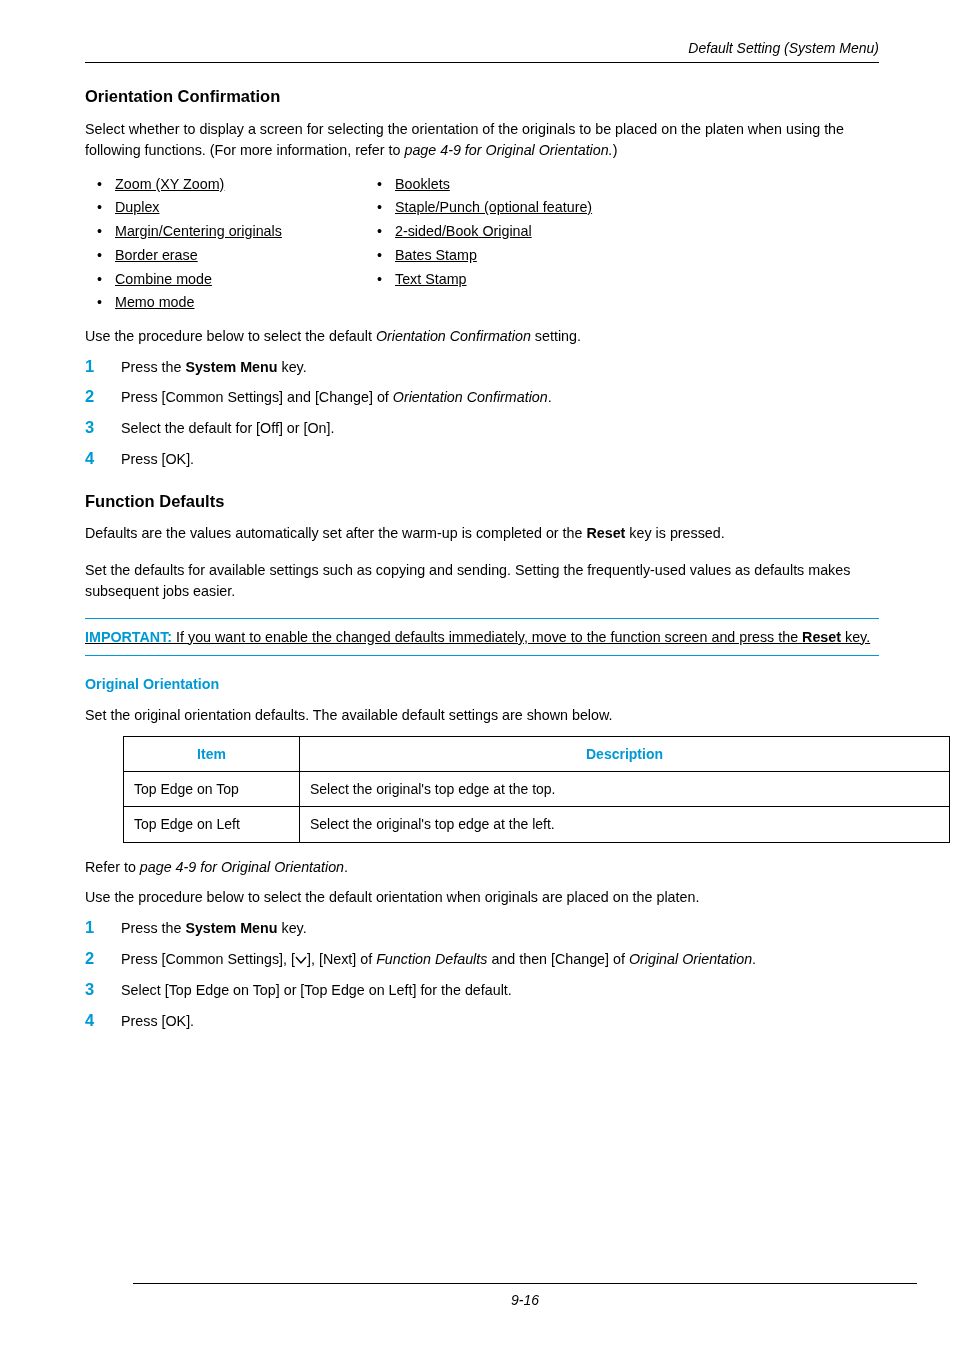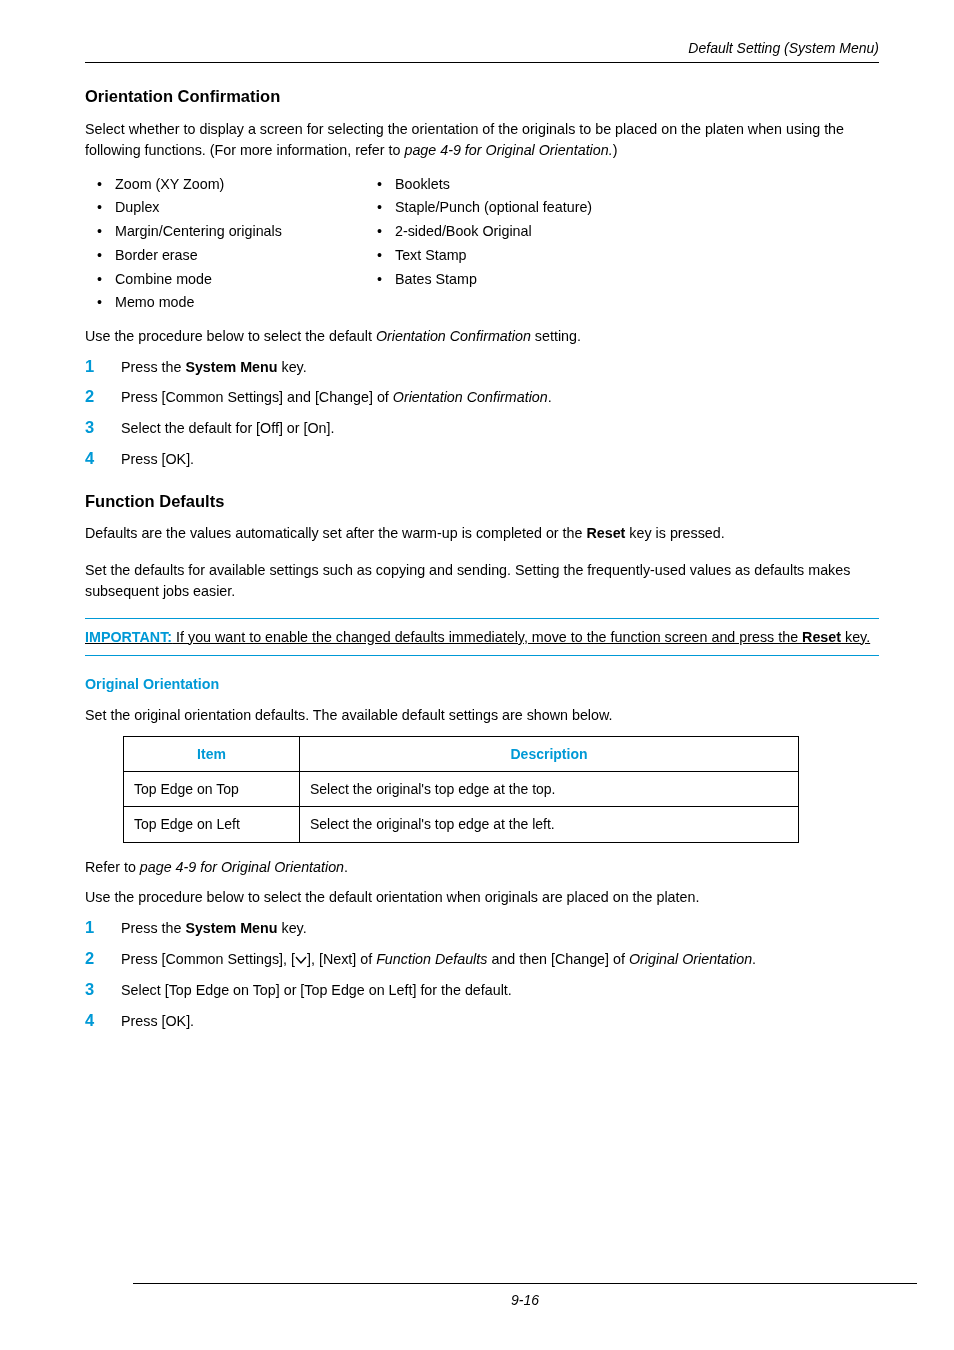--- a/index.html
+++ b/index.html
@@ -39,20 +39,21 @@
     margin: 0 0 10px 0;
   }
   .two-col-lists {
     display: flex;
     gap: 0;
     margin-bottom: 10px;
     margin-top: 4px;
   }
   .col {
     flex: 0 0 280px;
+    text-decoration: underline;
   }
   .bullets {
     list-style: none;
     padding: 0;
     margin: 0;
   }
   .bullets li {
     margin: 3px 0;
     padding-left: 30px;
     position: relative;
@@ -93,21 +94,21 @@
     font-weight: bold;
   }
   .blue-h {
     color: #0099d6;
     font-weight: bold;
     font-size: 14.3px;
     margin: 0 0 10px 0;
   }
   table.opt {
     border-collapse: collapse;
-    width: 676px;
+    width: 827px;
     margin: 6px 0 14px 38px;
     padding-left: 42px;
   }
   table.opt th, table.opt td {
     border: 1px solid #000;
     padding: 7px 10px;
     font-size: 14px;
     text-align: left;
     vertical-align: middle;
   }
@@ -158,22 +159,22 @@
         <li>Border erase</li>
         <li>Combine mode</li>
         <li>Memo mode</li>
       </ul>
     </div>
     <div class="col">
       <ul class="bullets">
         <li>Booklets</li>
         <li>Staple/Punch (optional feature)</li>
         <li>2-sided/Book Original</li>
+        <li>Bates Stamp</li>
         <li>Text Stamp</li>
-        <li>Bates Stamp</li>
       </ul>
     </div>
   </div>
 
   <p class="para">
     <span>Use the procedure below to select the default </span><i>Orientation Confirmation</i><span> setting.</span>
   </p>
 
   <ol class="steps">
     <li><span class="step-num">1</span><span>Press the </span><b>System Menu</b><span> key.</span></li>

